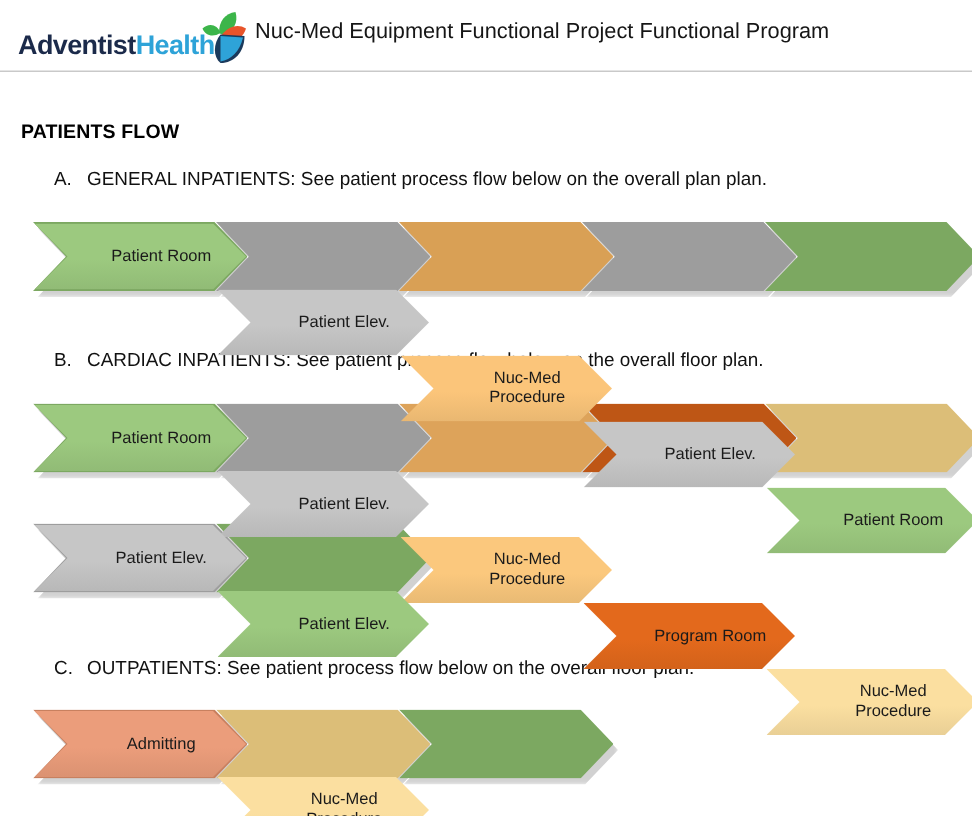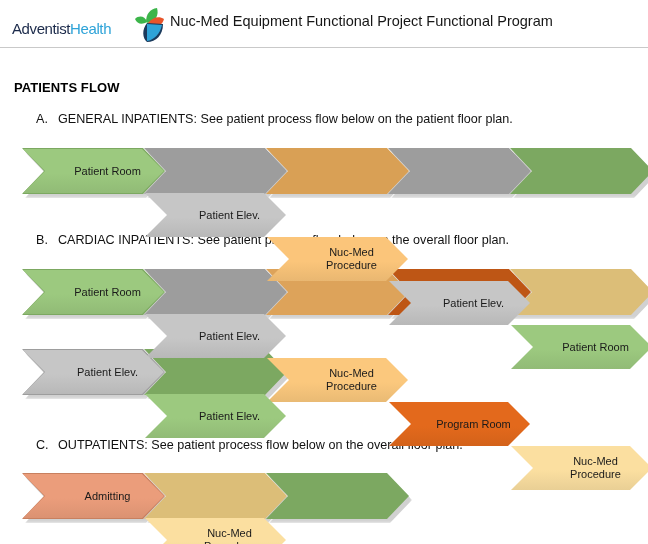--- a/index.html
+++ b/index.html
@@ -23,22 +23,22 @@
     height: 48px;
   }
   #logo {
     position: absolute;
     left: 12px; top: 8px;
     width: 152px; height: 34px;
   }
   #logo-wordmark {
     position: absolute;
     left: 0; top: 12px;
-    font-size: 15px;
-    font-weight: normal;
+    font-size: 18px;
+    font-weight: bold;
     letter-spacing: -0.4px;
     white-space: nowrap;
   }
   .logo-word-a { color: #1b2a4a; }
   .logo-word-b { color: #2ea3d8; }
   #logo-mark {
     position: absolute;
     left: 117px; top: 0px;
     width: 36px; height: 34px;
   }
@@ -140,21 +140,21 @@
       </svg>
     </div>
   </div>
 
   <div id="header-title">Nuc-Med Equipment Functional Project Functional Program</div>
   <div id="header-rule"></div>
 </div>
 
 <div id="body-root">
   <div id="section-title">PATIENTS FLOW</div>
-<div class="group-heading" style="left: 36px; top: 112px;"><span class="gh-letter">A.</span><span>GENERAL INPATIENTS: See patient process flow below on the patient floor plan.</span></div>
+<div class="group-heading" style="left: 36px; top: 112px;"><span class="gh-letter">A.</span><span>GENERAL INPATIENTS: See patient process flow below on the overall plan plan.</span></div>
     <div class="chev-row" style="left: 0px; top: 148px; width: 648px;">
       <div class="chev-shadow" style="left: 25px; width: 143px;"></div>
       <div class="chev-border" style="left: 22px; width: 143px; background: rgb(124, 168, 97);"></div>
       <div class="chev chev-face" style="left: 23px; top: 1px; height: 44px; width: 141px; background: linear-gradient(rgb(156, 201, 127) 0%, rgb(156, 201, 127) 55%, rgb(145, 187, 118) 100%);">
         <span class="chev-label">Patient Room</span>
       </div>
       <div class="chev-shadow" style="left: 147px; width: 143px;"></div>
       <div class="chev-border" style="left: 144px; width: 143px; background: rgb(157, 157, 157);"></div>
       <div class="chev chev-face" style="left: 145px; top: 1px; height: 44px; width: 141px; background: linear-gradient(rgb(198, 198, 198) 0%, rgb(198, 198, 198) 55%, rgb(184, 184, 184) 100%);">
         <span class="chev-label">Patient Elev.</span>

